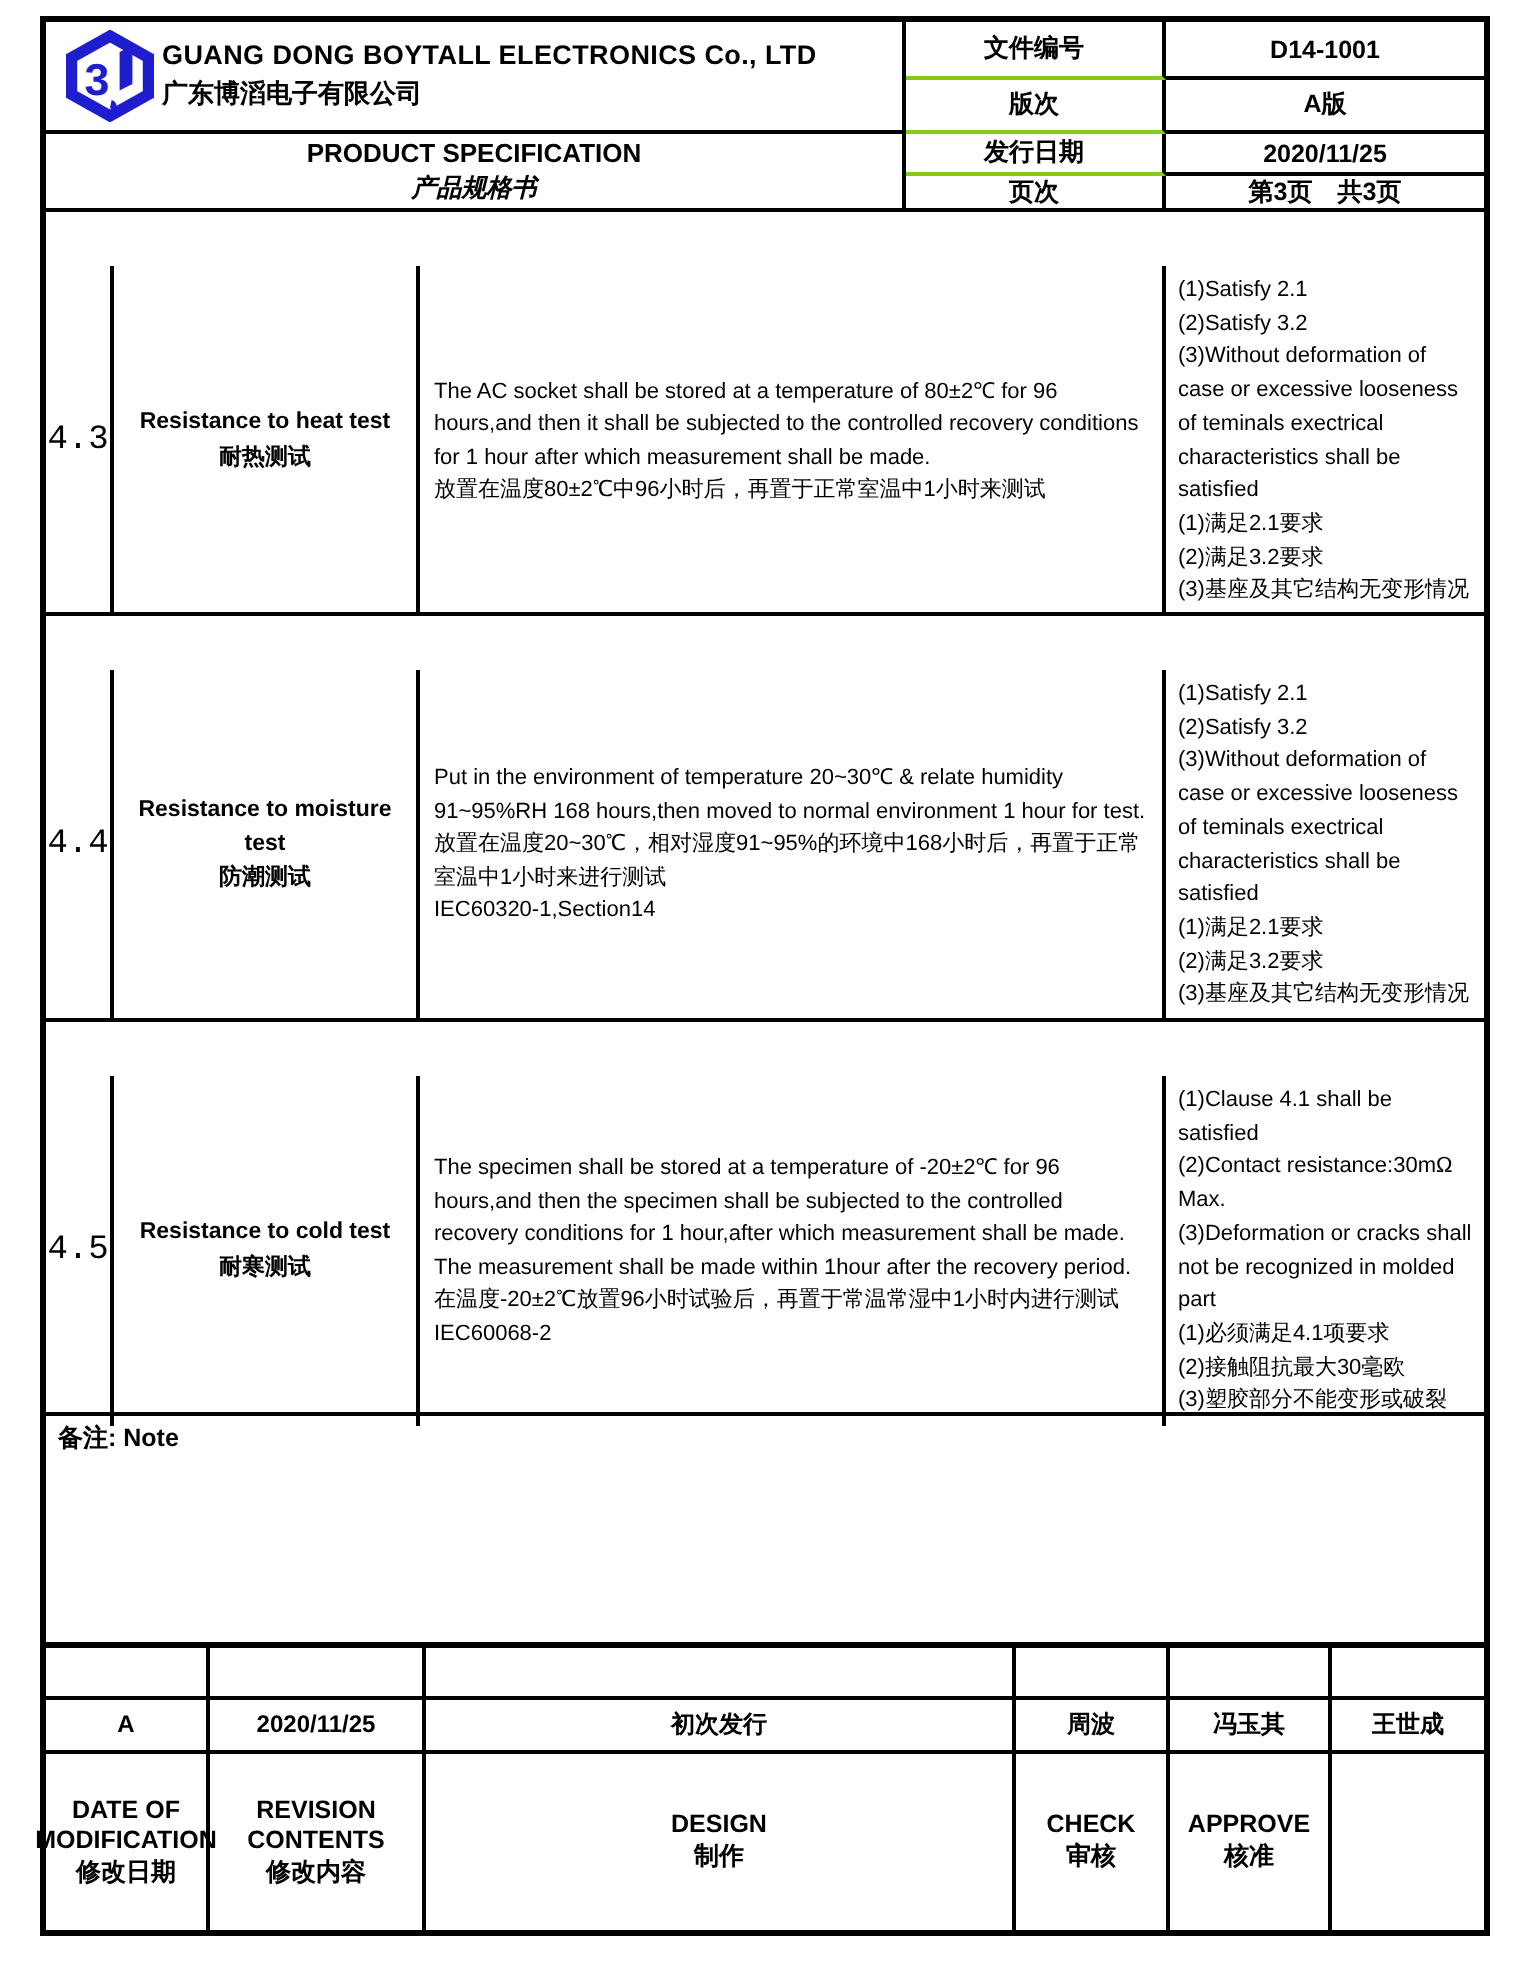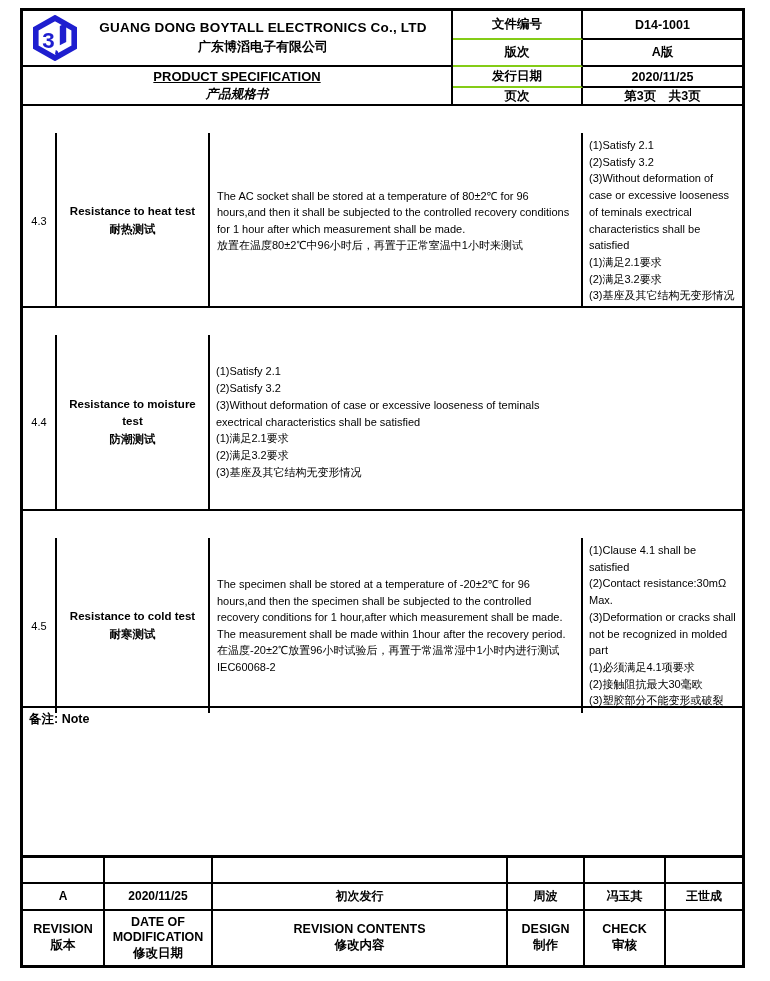--- a/index.html
+++ b/index.html
@@ -13,43 +13,43 @@
     border:3px solid #000;display:flex;flex-direction:column;background:#fff;
   }
   
   .hdr{height:95px;display:grid;grid-template-columns:430px 130px 1fr;
        grid-template-rows:29px 27px 21px 1fr;border-bottom:2px solid #000;}
   .hdr-company{grid-column:1;grid-row:1/3;border-right:2px solid #000;border-bottom:2px solid #000;
        display:flex;align-items:center;padding:2px 6px;}
   .hdr-title{grid-column:1;grid-row:3/5;border-right:2px solid #000;
        display:flex;flex-direction:column;align-items:center;justify-content:center;}
   .logo-wrap{width:52px;flex:0 0 52px;display:flex;align-items:center;justify-content:center;}
-  .company-text{flex:1;text-align:center;}
+  .company-text{flex:1;text-align:left;}
   .company-en{font-weight:bold;font-size:13.5px;letter-spacing:0.2px;}
   .company-cn{font-weight:bold;font-size:13px;margin-top:3px;}
-  .title-en{font-weight:bold;font-size:13px;text-decoration:underline;}
+  .title-en{font-weight:bold;font-size:13px;}
   .title-cn{font-weight:bold;font-size:12.5px;margin-top:2px;font-style:italic;}
   .meta-label{border-right:2px solid #000;border-bottom:2px solid #84cc16;
        display:flex;align-items:center;justify-content:center;font-weight:bold;font-size:12.5px;}
   .meta-value{border-bottom:2px solid #000;display:flex;align-items:center;justify-content:center;
        font-weight:bold;font-size:12.5px;}
   .last-meta{border-bottom:none;}
   
   .spec-row{display:grid;grid-template-columns:34px 153px 373px 1fr;border-bottom:2px solid #000;}
   .r1{height:202px;} .r2{height:203px;} .r3{height:197px;}
   .cell{border-right:2px solid #000;margin-top:27px;}
-  .cell-no{display:flex;align-items:center;justify-content:center;font-size:11px;}
+  .cell-no{display:flex;align-items:center;justify-content:center;font-size:17px;font-family:Liberation Mono, monospace;}
   .cell-name{display:flex;flex-direction:column;align-items:center;justify-content:center;
        text-align:center;font-weight:bold;font-size:11.5px;line-height:1.5;padding:4px 4px;}
   .cell-desc{display:flex;align-items:center;padding:4px 7px;font-size:11px;line-height:1.5;
        white-space:pre-line;}
   .cell-req{border-right:none;display:flex;align-items:center;padding:4px 6px;font-size:11px;
        line-height:1.52;white-space:pre-line;}
   
-  .note{height:150px;border-bottom:3px solid #000;padding:3px 6px;
+  .note{height:116px;border-bottom:3px solid #000;padding:3px 6px;
         font-weight:bold;font-size:12.5px;}
   
   .rev{flex:1;display:grid;grid-template-columns:82px 108px 295px 77px 81px 1fr;
        grid-template-rows:26px 27px 1fr;}
   .rev div{border-right:2px solid #000;border-bottom:2px solid #000;
        display:flex;align-items:center;justify-content:center;text-align:center;
        font-size:12px;font-weight:bold;white-space:pre-line;line-height:1.25;}
   .rev div:nth-child(6n){border-right:none;}
   .rev div.rl{border-bottom:none;}
   .rev .hdr-cell{font-size:12.5px;}
@@ -105,20 +105,23 @@
 (2)满足3.2要求
 (3)基座及其它结构无变形情况</div>
     </div>
 
     <div class="spec-row r2">
       <div class="cell cell-no">4.4</div>
       <div class="cell cell-name">
         <span>Resistance to moisture test</span>
         <span>防潮测试</span>
       </div>
+      <div class="cell cell-desc">Put in the environment of temperature 20~30℃ &amp; relate humidity 91~95%RH 168 hours,then moved to normal environment 1 hour for test.
+放置在温度20~30℃，相对湿度91~95%的环境中168小时后，再置于正常室温中1小时来进行测试
+IEC60320-1,Section14</div>
       <div class="cell cell-req">(1)Satisfy 2.1
 (2)Satisfy 3.2
 (3)Without deformation of case or excessive looseness of teminals exectrical characteristics shall be satisfied
 (1)满足2.1要求
 (2)满足3.2要求
 (3)基座及其它结构无变形情况</div>
     </div>
 
     <div class="spec-row r3">
       <div class="cell cell-no">4.5</div>
@@ -148,27 +151,27 @@
       <div></div>
       <div></div>
 
       <div>A</div>
       <div>2020/11/25</div>
       <div>初次发行</div>
       <div>周波</div>
       <div>冯玉其</div>
       <div>王世成</div>
 
-      <div class="rl hdr-cell">REVISION
-版本</div>
       <div class="rl hdr-cell">DATE OF
 MODIFICATION
 修改日期</div>
       <div class="rl hdr-cell">REVISION CONTENTS
 修改内容</div>
       <div class="rl hdr-cell">DESIGN
 制作</div>
       <div class="rl hdr-cell">CHECK
 审核</div>
+      <div class="rl hdr-cell">APPROVE
+核准</div>
     </div>
 
   </div>
 </div>
 
 </body></html>

